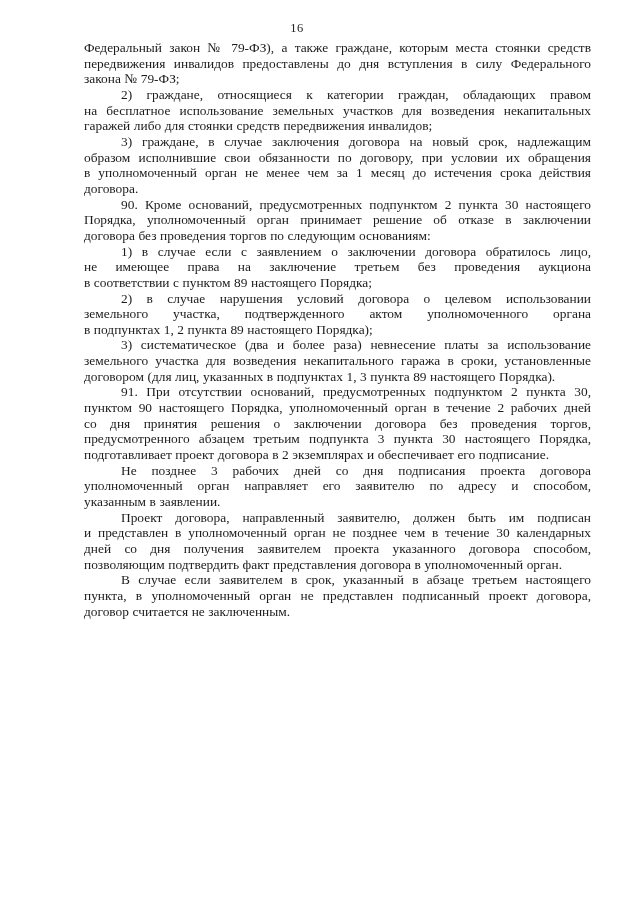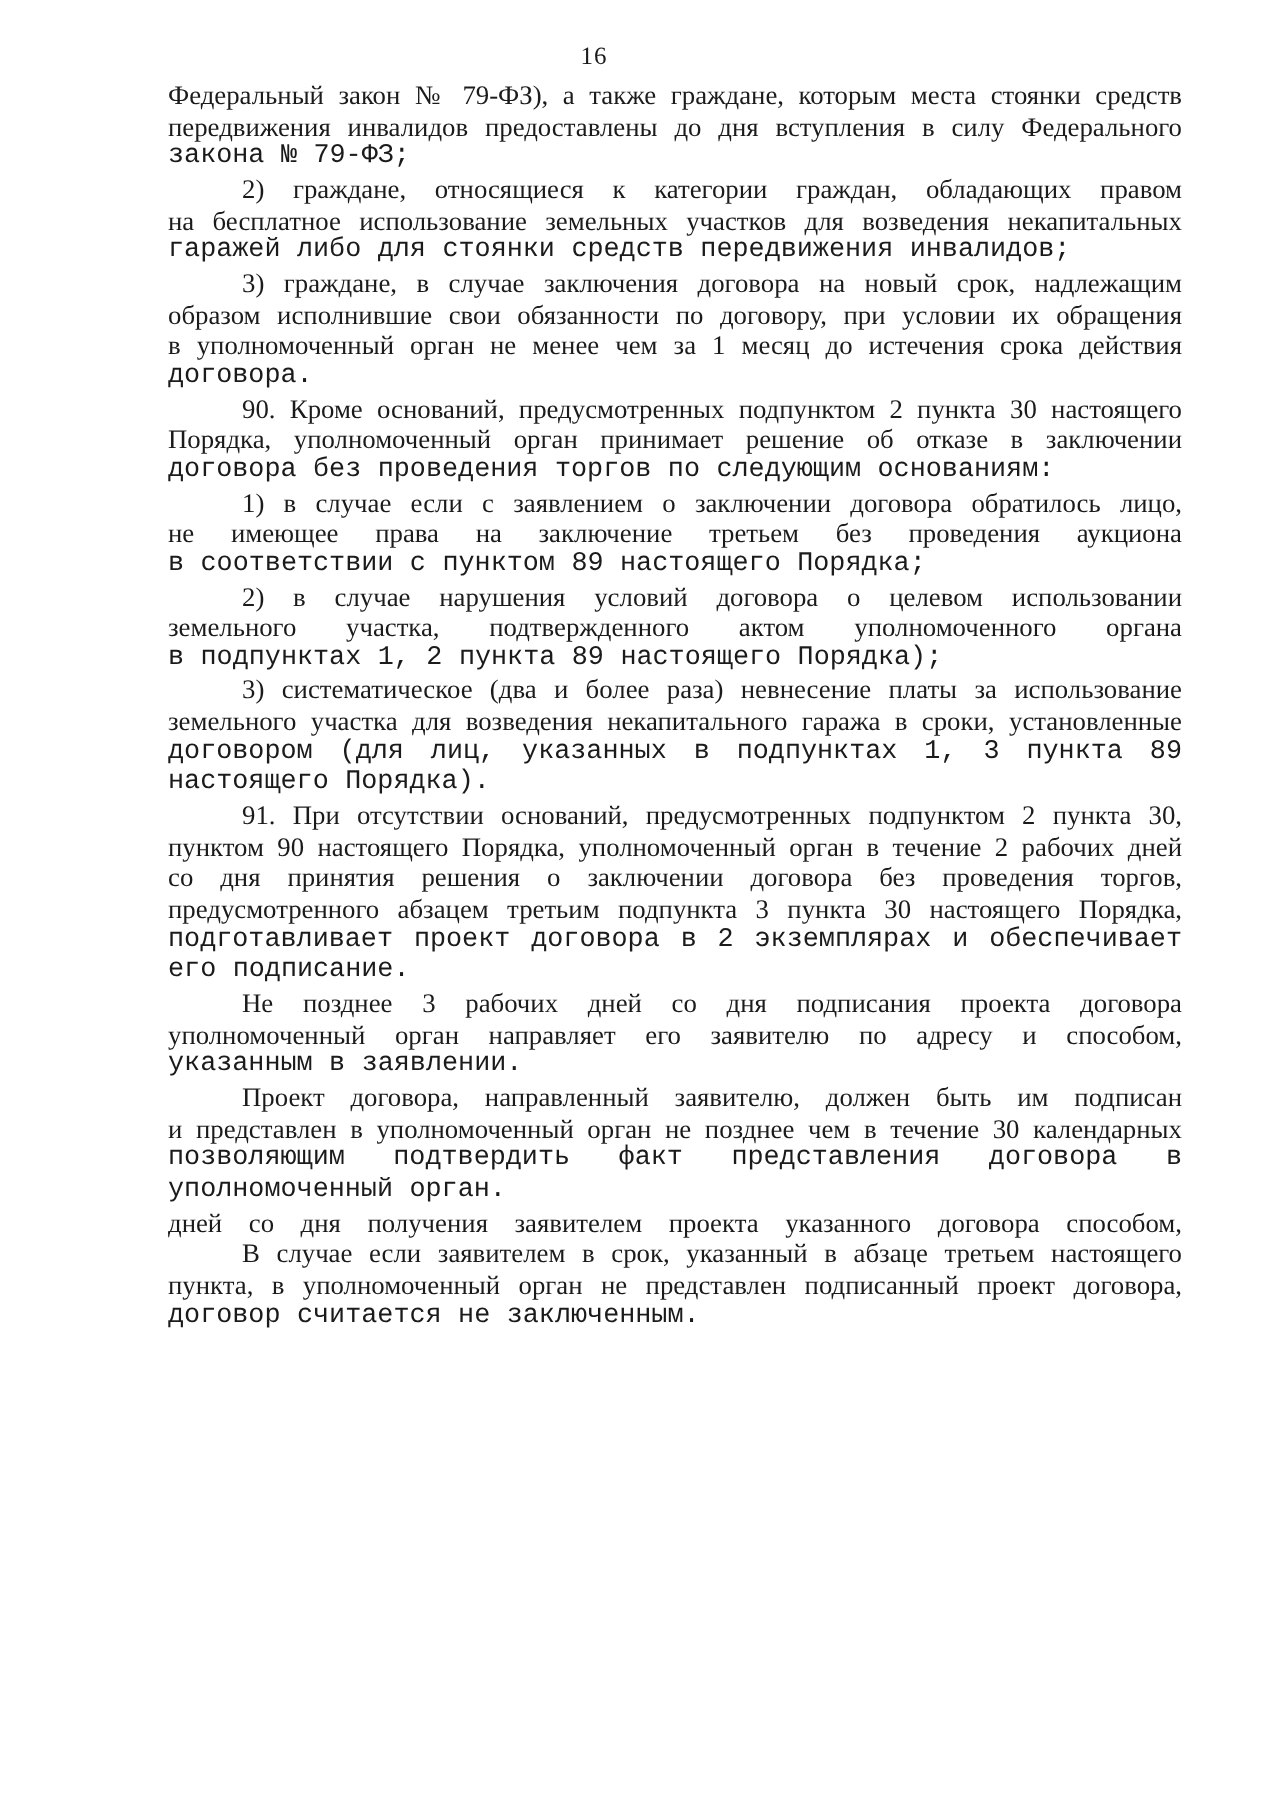--- a/index.html
+++ b/index.html
@@ -41,21 +41,20 @@
     text-align: justify;
     text-align-last: justify;
     white-space: normal;
     word-spacing: 0.2px;
   }
   .line.first-indent {
     text-indent: 37px;
   }
   .line.last {
     text-align-last: left;
-    font-family: Liberation Mono, monospace;
   }
 </style>
 </head>
 <body>
 
 <div class="page" style="background: rgb(255, 255, 255); color: rgb(27, 27, 27);">
   <div class="page-number">16</div>
   <div class="doc-body">
       <div class="para">
         <div class="line">Федеральный закон № 79-ФЗ), а также граждане, которым места стоянки средств</div>
@@ -101,22 +100,22 @@
         <div class="line last">подготавливает проект договора в 2 экземплярах и обеспечивает его подписание.</div>
       </div>
       <div class="para">
         <div class="line first-indent">Не позднее 3 рабочих дней со дня подписания проекта договора</div>
         <div class="line">уполномоченный орган направляет его заявителю по адресу и способом,</div>
         <div class="line last">указанным в заявлении.</div>
       </div>
       <div class="para">
         <div class="line first-indent">Проект договора, направленный заявителю, должен быть им подписан</div>
         <div class="line">и представлен в уполномоченный орган не позднее чем в течение 30 календарных</div>
+        <div class="line">дней со дня получения заявителем проекта указанного договора способом,</div>
         <div class="line last">позволяющим подтвердить факт представления договора в уполномоченный орган.</div>
-        <div class="line">дней со дня получения заявителем проекта указанного договора способом,</div>
       </div>
       <div class="para">
         <div class="line first-indent">В случае если заявителем в срок, указанный в абзаце третьем настоящего</div>
         <div class="line">пункта, в уполномоченный орган не представлен подписанный проект договора,</div>
         <div class="line last">договор считается не заключенным.</div>
       </div>
     </div>
 </div>
 
 </body></html>

